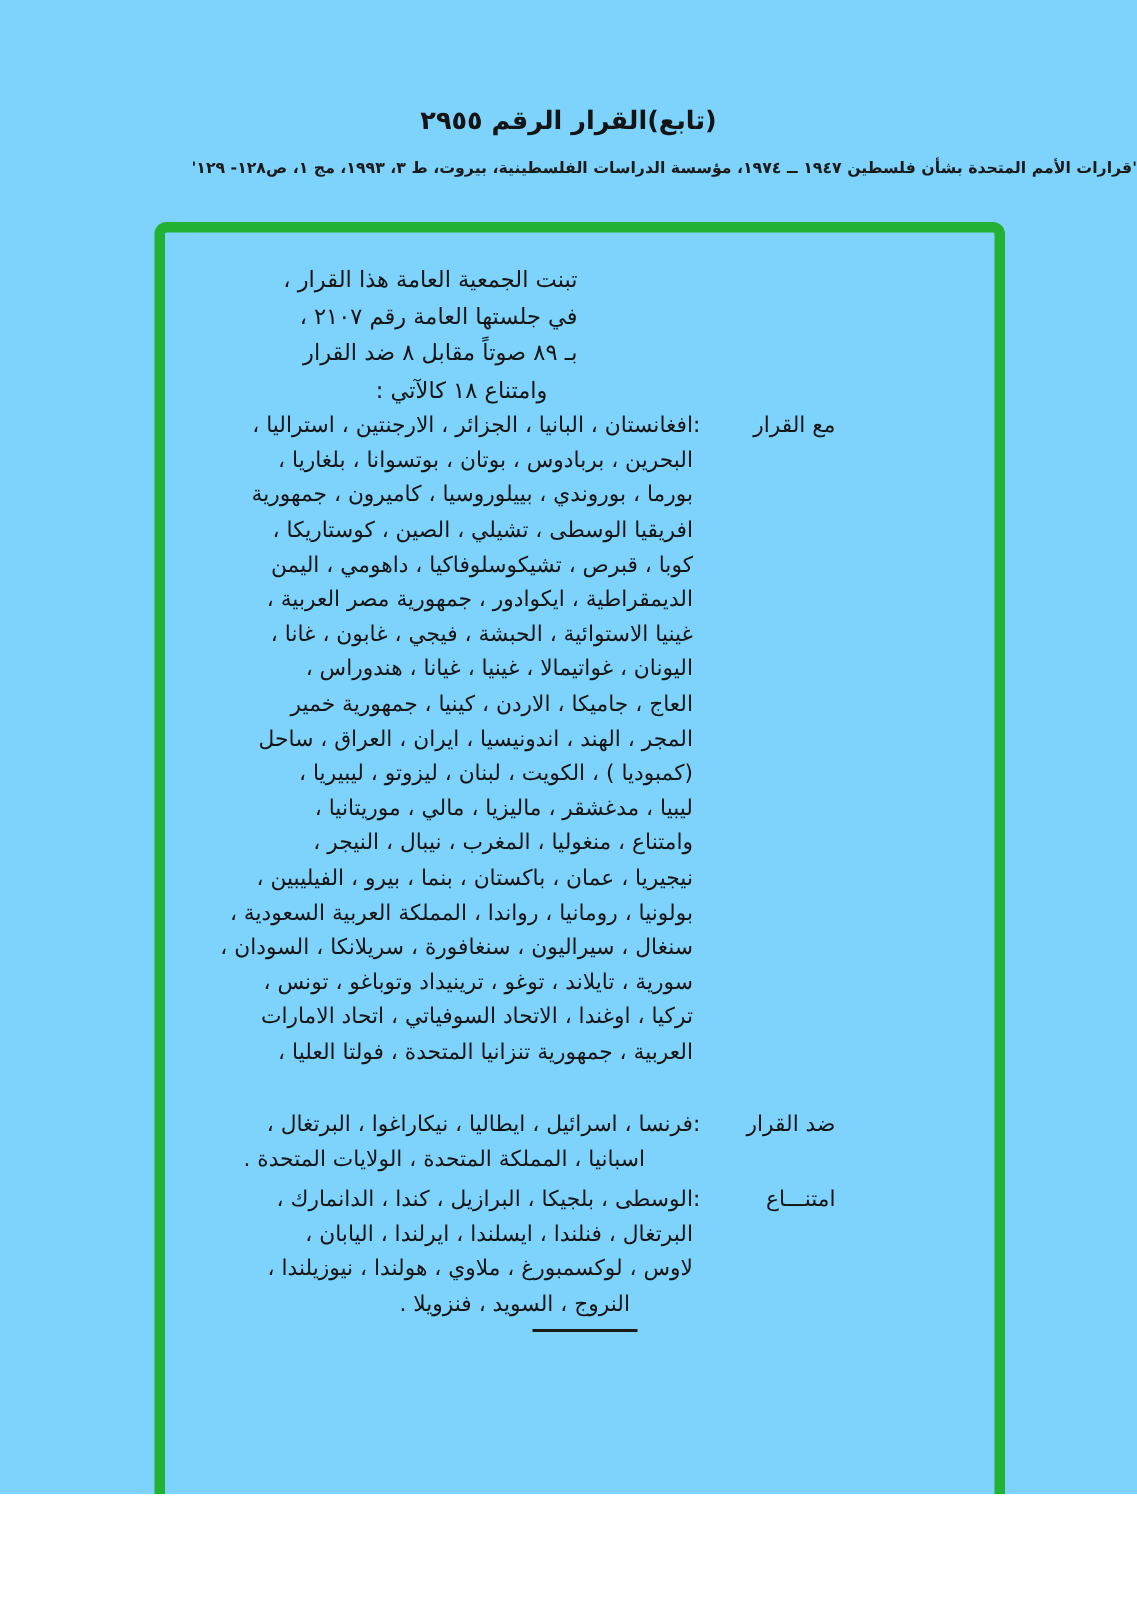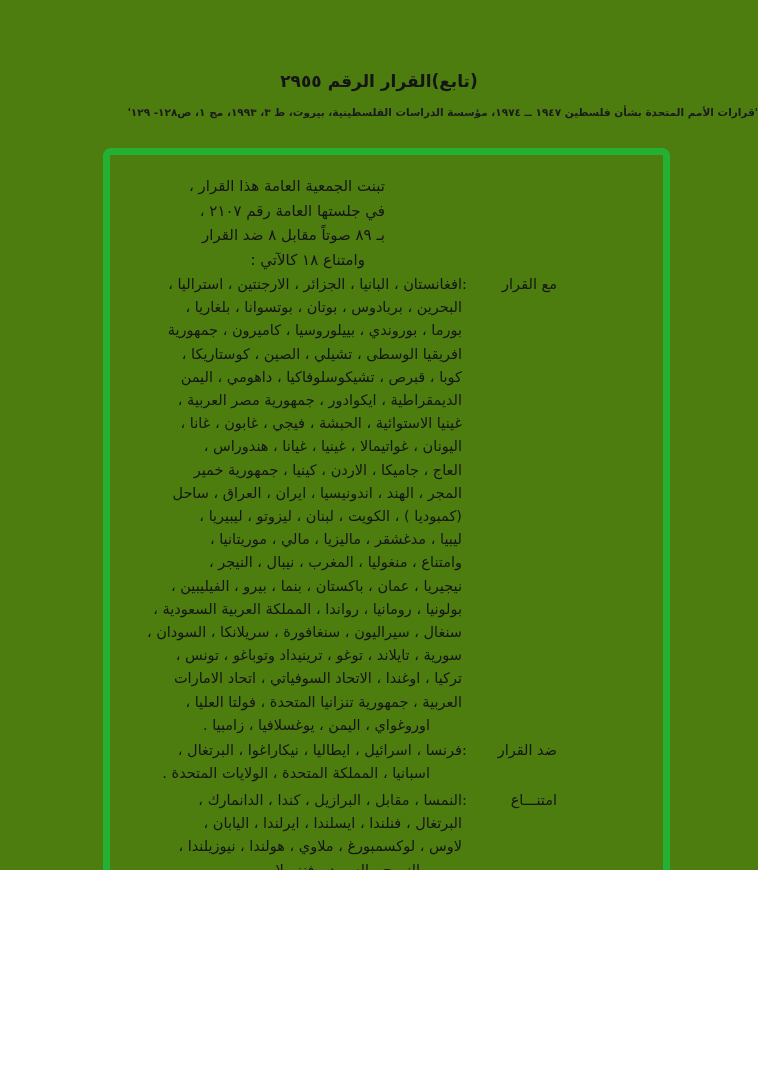--- a/index.html
+++ b/index.html
@@ -1,18 +1,18 @@
 <!DOCTYPE html>
 <html lang="ar"><head>
 <meta charset="utf-8">
 <style>
   * { margin:0; padding:0; box-sizing:border-box; }
   html,body { background:#ffffff; }
   .page {
-    position:relative; width:758px; height:870px; background:#4d7c0f;
+    position:relative; width:758px; height:996px; background:#7dd3fc;
     font-family:"DejaVu Sans", sans-serif; color:#141414; overflow:hidden;
   }
   .title {
     position:absolute; top:71px; left:0; width:100%; text-align:center;
     direction:rtl; font-weight:bold; font-size:17px; letter-spacing:0.5px;
   }
   .citation {
     position:absolute; top:106px; left:0; width:100%; 
     direction:rtl; font-weight:bold; font-size:10.5px; color:#1a1a1a;
   }
@@ -85,42 +85,41 @@
       <div class="line">المجر ، الهند ، اندونيسيا ، ايران ، العراق ، ساحل</div>
       <div class="line">(كمبوديا ) ، الكويت ، لبنان ، ليزوتو ، ليبيريا ،</div>
       <div class="line">ليبيا ، مدغشقر ، ماليزيا ، مالي ، موريتانيا ،</div>
       <div class="line">وامتناع ، منغوليا ، المغرب ، نيبال ، النيجر ،</div>
       <div class="line">نيجيريا ، عمان ، باكستان ، بنما ، بيرو ، الفيليبين ،</div>
       <div class="line">بولونيا ، رومانيا ، رواندا ، المملكة العربية السعودية ،</div>
       <div class="line">سنغال ، سيراليون ، سنغافورة ، سريلانكا ، السودان ،</div>
       <div class="line">سورية ، تايلاند ، توغو ، ترينيداد وتوباغو ، تونس ،</div>
       <div class="line">تركيا ، اوغندا ، الاتحاد السوفياتي ، اتحاد الامارات</div>
       <div class="line">العربية ، جمهورية تنزانيا المتحدة ، فولتا العليا ،</div>
-      <div class="line indent">اوروغواي ، اليمن ، يوغسلافيا ، زامبيا .</div>
     </div>
   </div>
 
   <div class="section s2">
     <div class="label-cell">
       <span>ضد القرار</span>
       <span>:</span>
     </div>
     <div class="lines">
       <div class="line">فرنسا ، اسرائيل ، ايطاليا ، نيكاراغوا ، البرتغال ،</div>
       <div class="line indent">اسبانيا ، المملكة المتحدة ، الولايات المتحدة .</div>
     </div>
   </div>
 
   <div class="section s3">
     <div class="label-cell">
       <span>امتنـــاع</span>
       <span>:</span>
     </div>
     <div class="lines">
-      <div class="line">النمسا ، مقابل ، البرازيل ، كندا ، الدانمارك ،</div>
+      <div class="line">الوسطى ، بلجيكا ، البرازيل ، كندا ، الدانمارك ،</div>
       <div class="line">البرتغال ، فنلندا ، ايسلندا ، ايرلندا ، اليابان ،</div>
       <div class="line">لاوس ، لوكسمبورغ ، ملاوي ، هولندا ، نيوزيلندا ،</div>
       <div class="line indent-lg">النروج ، السويد ، فنزويلا .</div>
     </div>
   </div>
 
   <div class="separator"></div>
 
   <div class="pagenum">٣</div>
 

